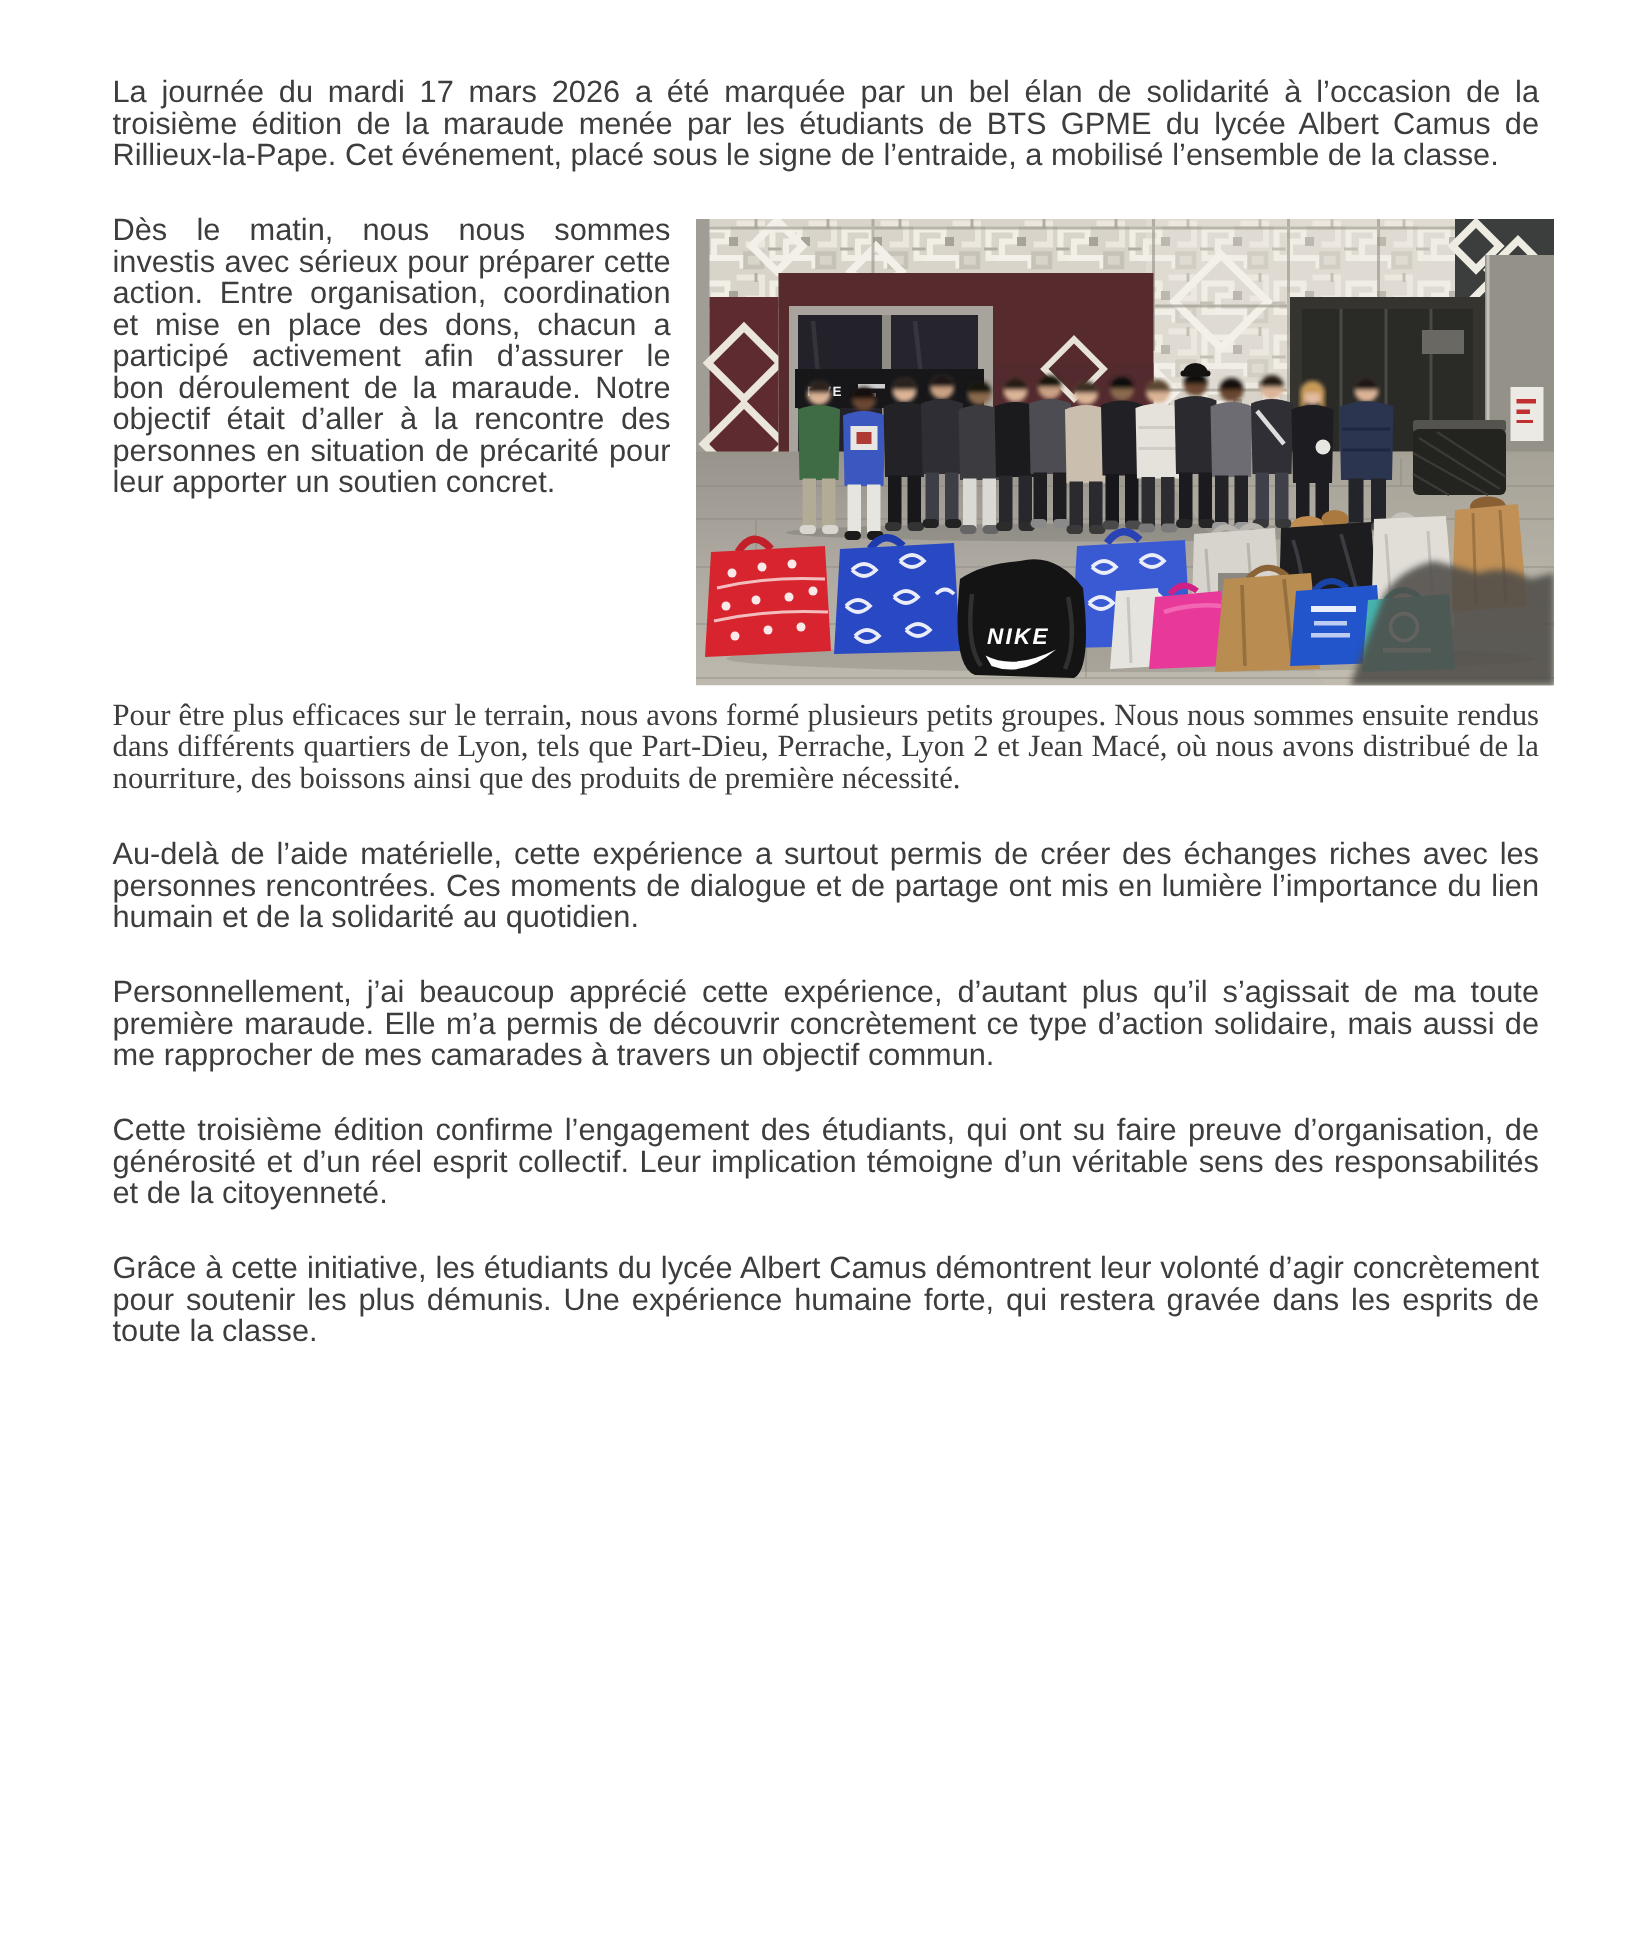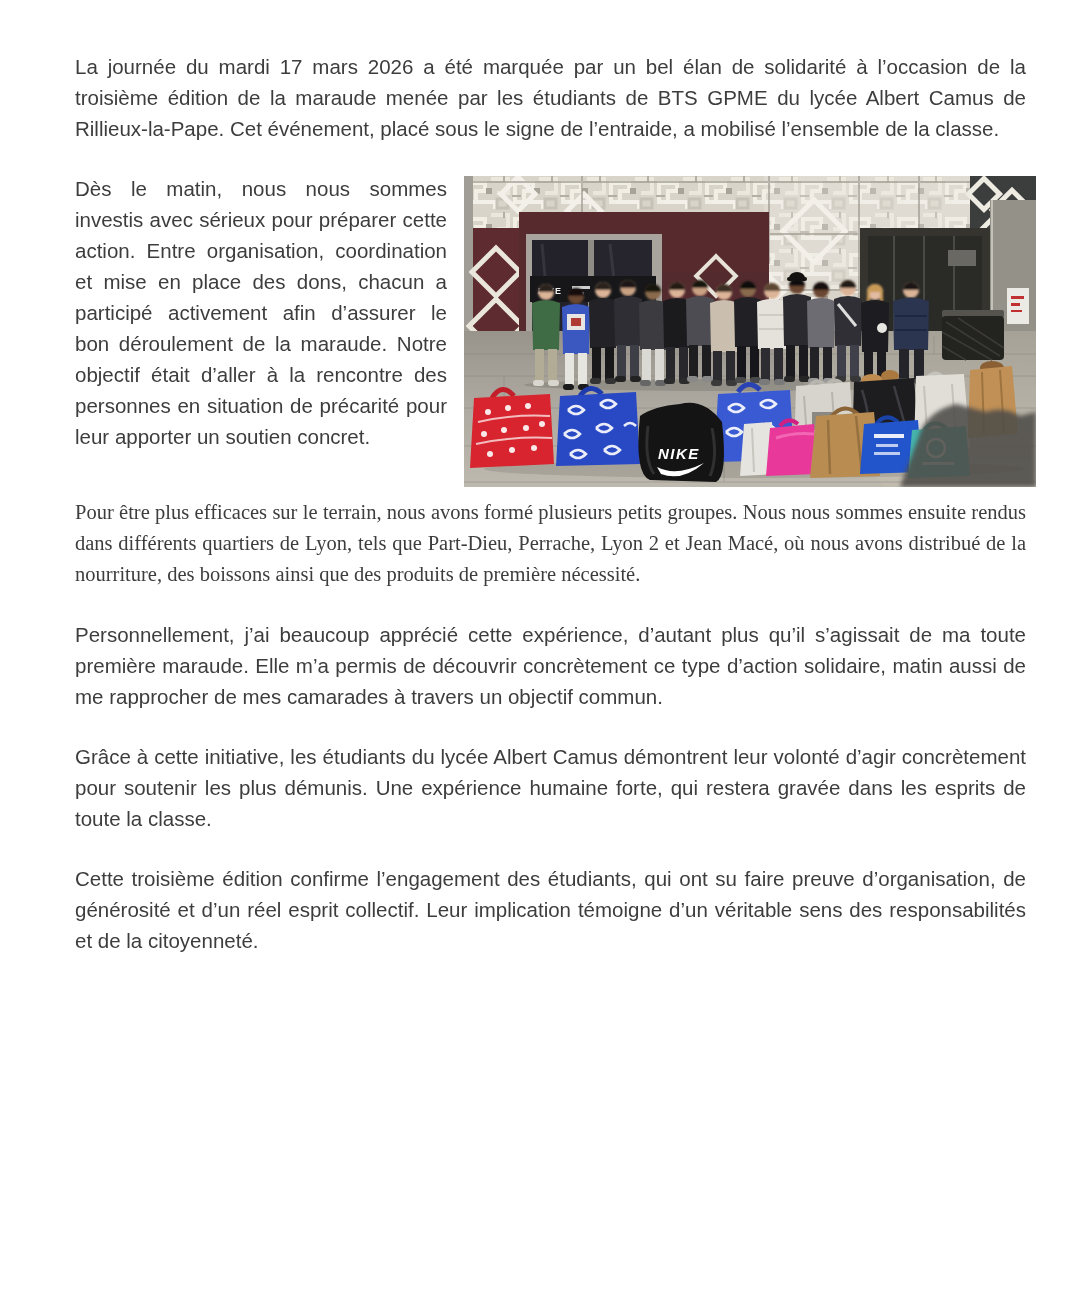--- a/index.html
+++ b/index.html
@@ -4,21 +4,21 @@
 <style>
   html,body{margin:0;padding:0;background:#ffffff;}
   .page{
     position:relative;
     width:1089px;height:1291px;
     box-sizing:border-box;
     padding:51px 63px 16px 75px;
     background:#ffffff;
     font-family:"Liberation Sans","DejaVu Sans",sans-serif;
     font-size:20.5px;
-    line-height:31px;
+    line-height:21px;
     color:#3d3d3d;
     text-align:justify;
     overflow:hidden;
   }
   .page p{margin:0 0 29px 0;}
   figure.photo{
     float:right;
     width:572px;height:311px;
     margin:3px -10px 10px 17px;
     padding:0;border:0;
@@ -429,17 +429,18 @@
           <rect x="458" y="286" width="32" height="3" fill="#ffffff" opacity="0.8"></rect>
         </g>
       </g>
 
       <path filter="url(#sf)" d="M436 311 L458 252 Q468 234 492 228 L522 236 Q540 230 556 240 L572 236 L572 311 Z" fill="#4f4d4a" opacity="0.88"></path>
     </svg>
   </figure>
 
   <p>Dès le matin, nous nous sommes investis avec sérieux pour préparer cette action. Entre organisation, coordination et mise en place des dons, chacun a participé activement afin d’assurer le bon déroulement de la maraude. Notre objectif était d’aller à la rencontre des personnes en situation de précarité pour leur apporter un soutien concret.</p>
   <p class="clear">Pour être plus efficaces sur le terrain, nous avons formé plusieurs petits groupes. Nous nous sommes ensuite rendus dans différents quartiers de Lyon, tels que Part-Dieu, Perrache, Lyon 2 et Jean Macé, où nous avons distribué de la nourriture, des boissons ainsi que des produits de première nécessité.</p>
-  <p>Personnellement, j’ai beaucoup apprécié cette expérience, d’autant plus qu’il s’agissait de ma toute première maraude. Elle m’a permis de découvrir concrètement ce type d’action solidaire, matin aussi de me rapprocher de mes camarades à travers un objectif commun.</p>
+  <p>Au-delà de l’aide matérielle, cette expérience a surtout permis de créer des échanges riches avec les personnes rencontrées. Ces moments de dialogue et de partage ont mis en lumière l’importance du lien humain et de la solidarité au quotidien.</p>
+  <p>Personnellement, j’ai beaucoup apprécié cette expérience, d’autant plus qu’il s’agissait de ma toute première maraude. Elle m’a permis de découvrir concrètement ce type d’action solidaire, mais aussi de me rapprocher de mes camarades à travers un objectif commun.</p>
+  <p>Cette troisième édition confirme l’engagement des étudiants, qui ont su faire preuve d’organisation, de générosité et d’un réel esprit collectif. Leur implication témoigne d’un véritable sens des responsabilités et de la citoyenneté.</p>
   <p>Grâce à cette initiative, les étudiants du lycée Albert Camus démontrent leur volonté d’agir concrètement pour soutenir les plus démunis. Une expérience humaine forte, qui restera gravée dans les esprits de toute la classe.</p>
-  <p>Cette troisième édition confirme l’engagement des étudiants, qui ont su faire preuve d’organisation, de générosité et d’un réel esprit collectif. Leur implication témoigne d’un véritable sens des responsabilités et de la citoyenneté.</p>
 
 </div>
 
 </body></html>

